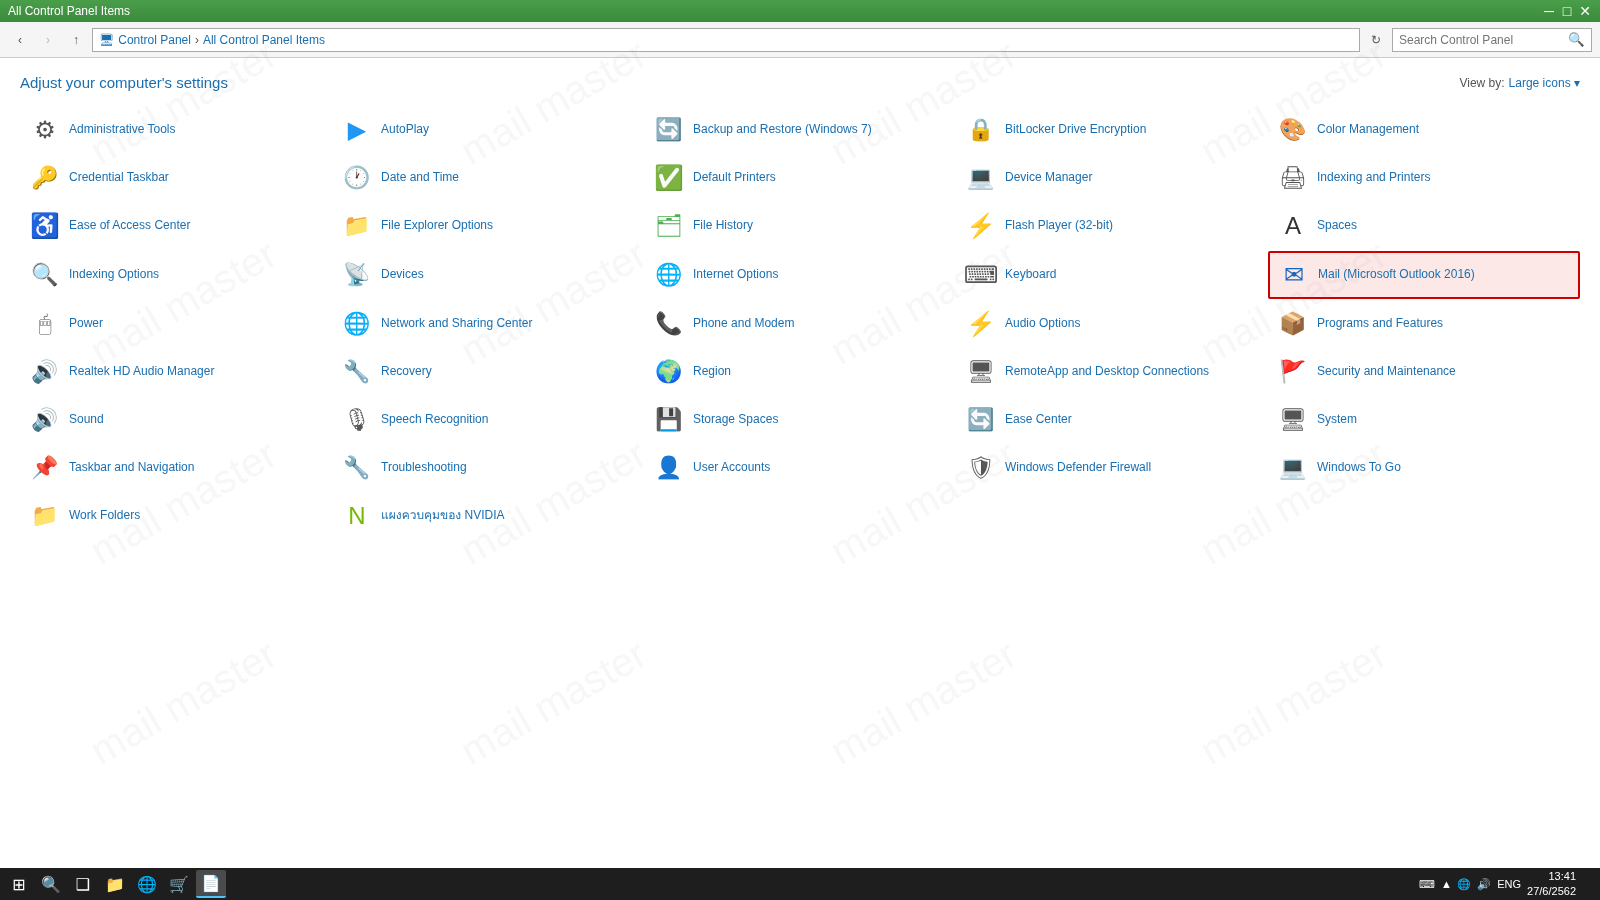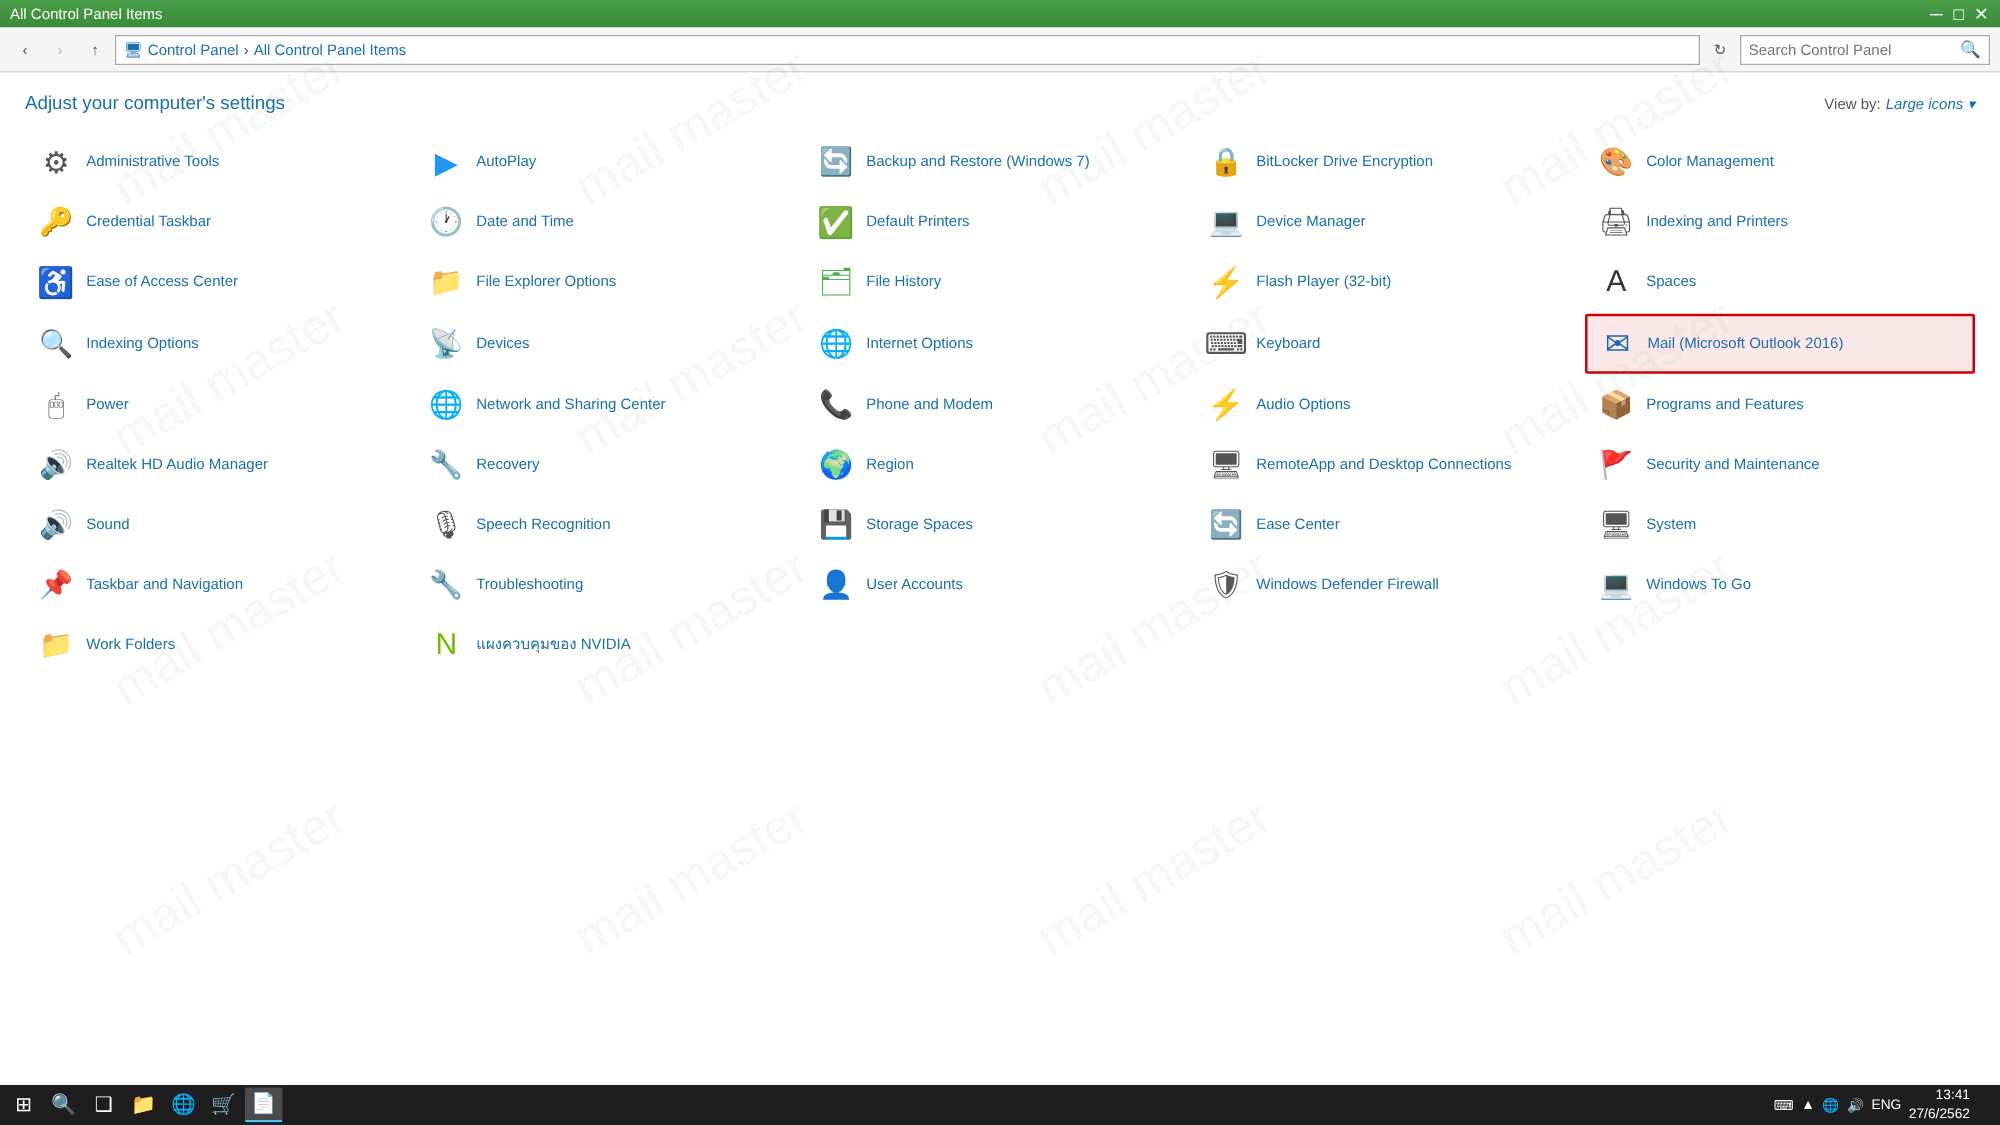--- a/index.html
+++ b/index.html
@@ -68,21 +68,21 @@
     
     .content-header {
       display: flex;
       justify-content: space-between;
       align-items: center;
       margin-bottom: 16px;
     }
     .page-title { font-size: 15px; color: #1a6fb0; font-weight: normal; }
     .view-by { font-size: 12px; color: #333; display: flex; align-items: center; gap: 4px; }
     .view-by-label { color: #555; }
-    .view-by-value { color: #1a6fb0; cursor: pointer; font-style: italic; }
+    .view-by-value { color: #1a6fb0; cursor: pointer; }
 
     
     .items-grid {
       display: grid;
       grid-template-columns: repeat(5, 1fr);
       gap: 2px 0;
     }
 
     .cp-item {
       display: flex;

